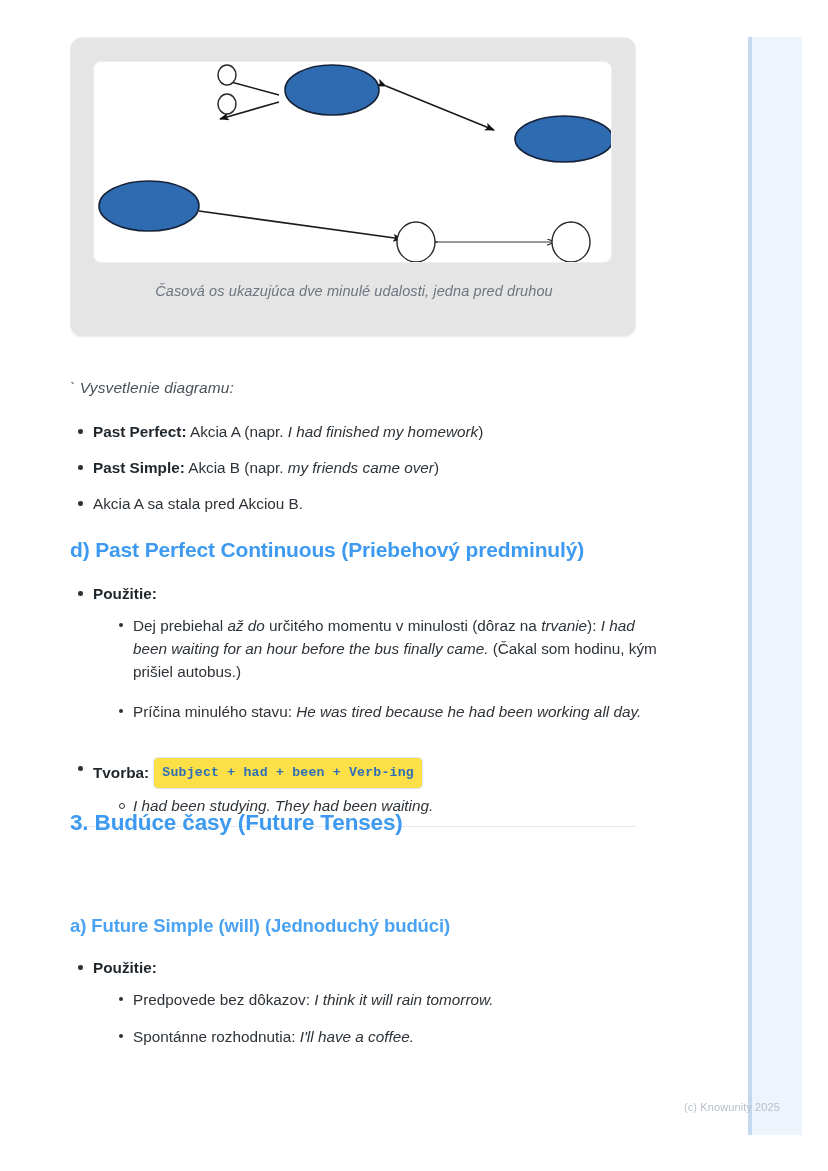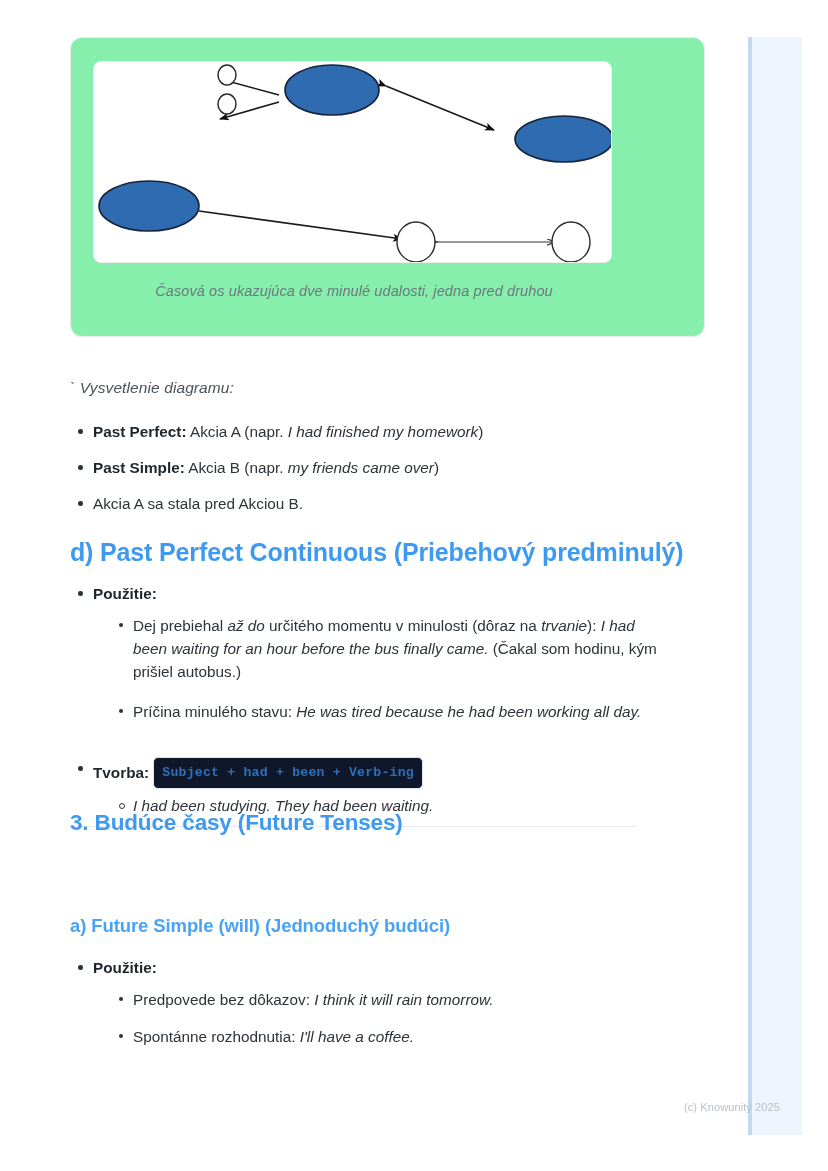--- a/index.html
+++ b/index.html
@@ -36,23 +36,23 @@
     top: 0;
     width: 700px;
     height: 1171px;
   }
 
   
   #diagram-card {
     position: absolute;
     left: 70px;
     top: 37px;
-    width: 635px;
+    width: 566px;
     height: 300px;
-    background: #86efac;
+    background: #e5e5e5;
     border: 1px solid #e9edf2;
     border-radius: 12px;
     box-sizing: border-box;
     box-shadow: 0 1px 2px rgba(16,30,54,.04);
   }
   #diagram-inner {
     position: absolute;
     left: 22px;
     top: 23px;
     width: 519px;
@@ -80,21 +80,21 @@
     position: absolute;
     font-size: 15.5px;
     font-style: italic;
     color: #4a5259;
     letter-spacing: .1px;
   }
 
   h2.heading-blue {
     position: absolute;
     margin: 0;
-    font-size: 25px;
+    font-size: 21px;
     font-weight: 700;
     color: #3d9af0;
     letter-spacing: -.15px;
   }
   h3.heading-blue-sm {
     position: absolute;
     margin: 0;
     font-size: 18.5px;
     font-weight: 700;
     color: #4aa3f2;
@@ -143,21 +143,21 @@
   }
   b, strong { font-weight: 700; color: #1f262c; }
   i, em { font-style: italic; }
 
   code.formula {
     display: inline-block;
     font-family: "Liberation Mono", "DejaVu Sans Mono", monospace;
     font-size: 13.2px;
     font-weight: 700;
     color: #2f6fb8;
-    background: #0f172a;
+    background: #fde047;
     border: 1px solid #dde6f0;
     border-radius: 5px;
     padding: 3px 8px 4px;
     letter-spacing: .2px;
     vertical-align: 2px;
   }
 
   hr.rule {
     position: absolute;
     left: 70px;

